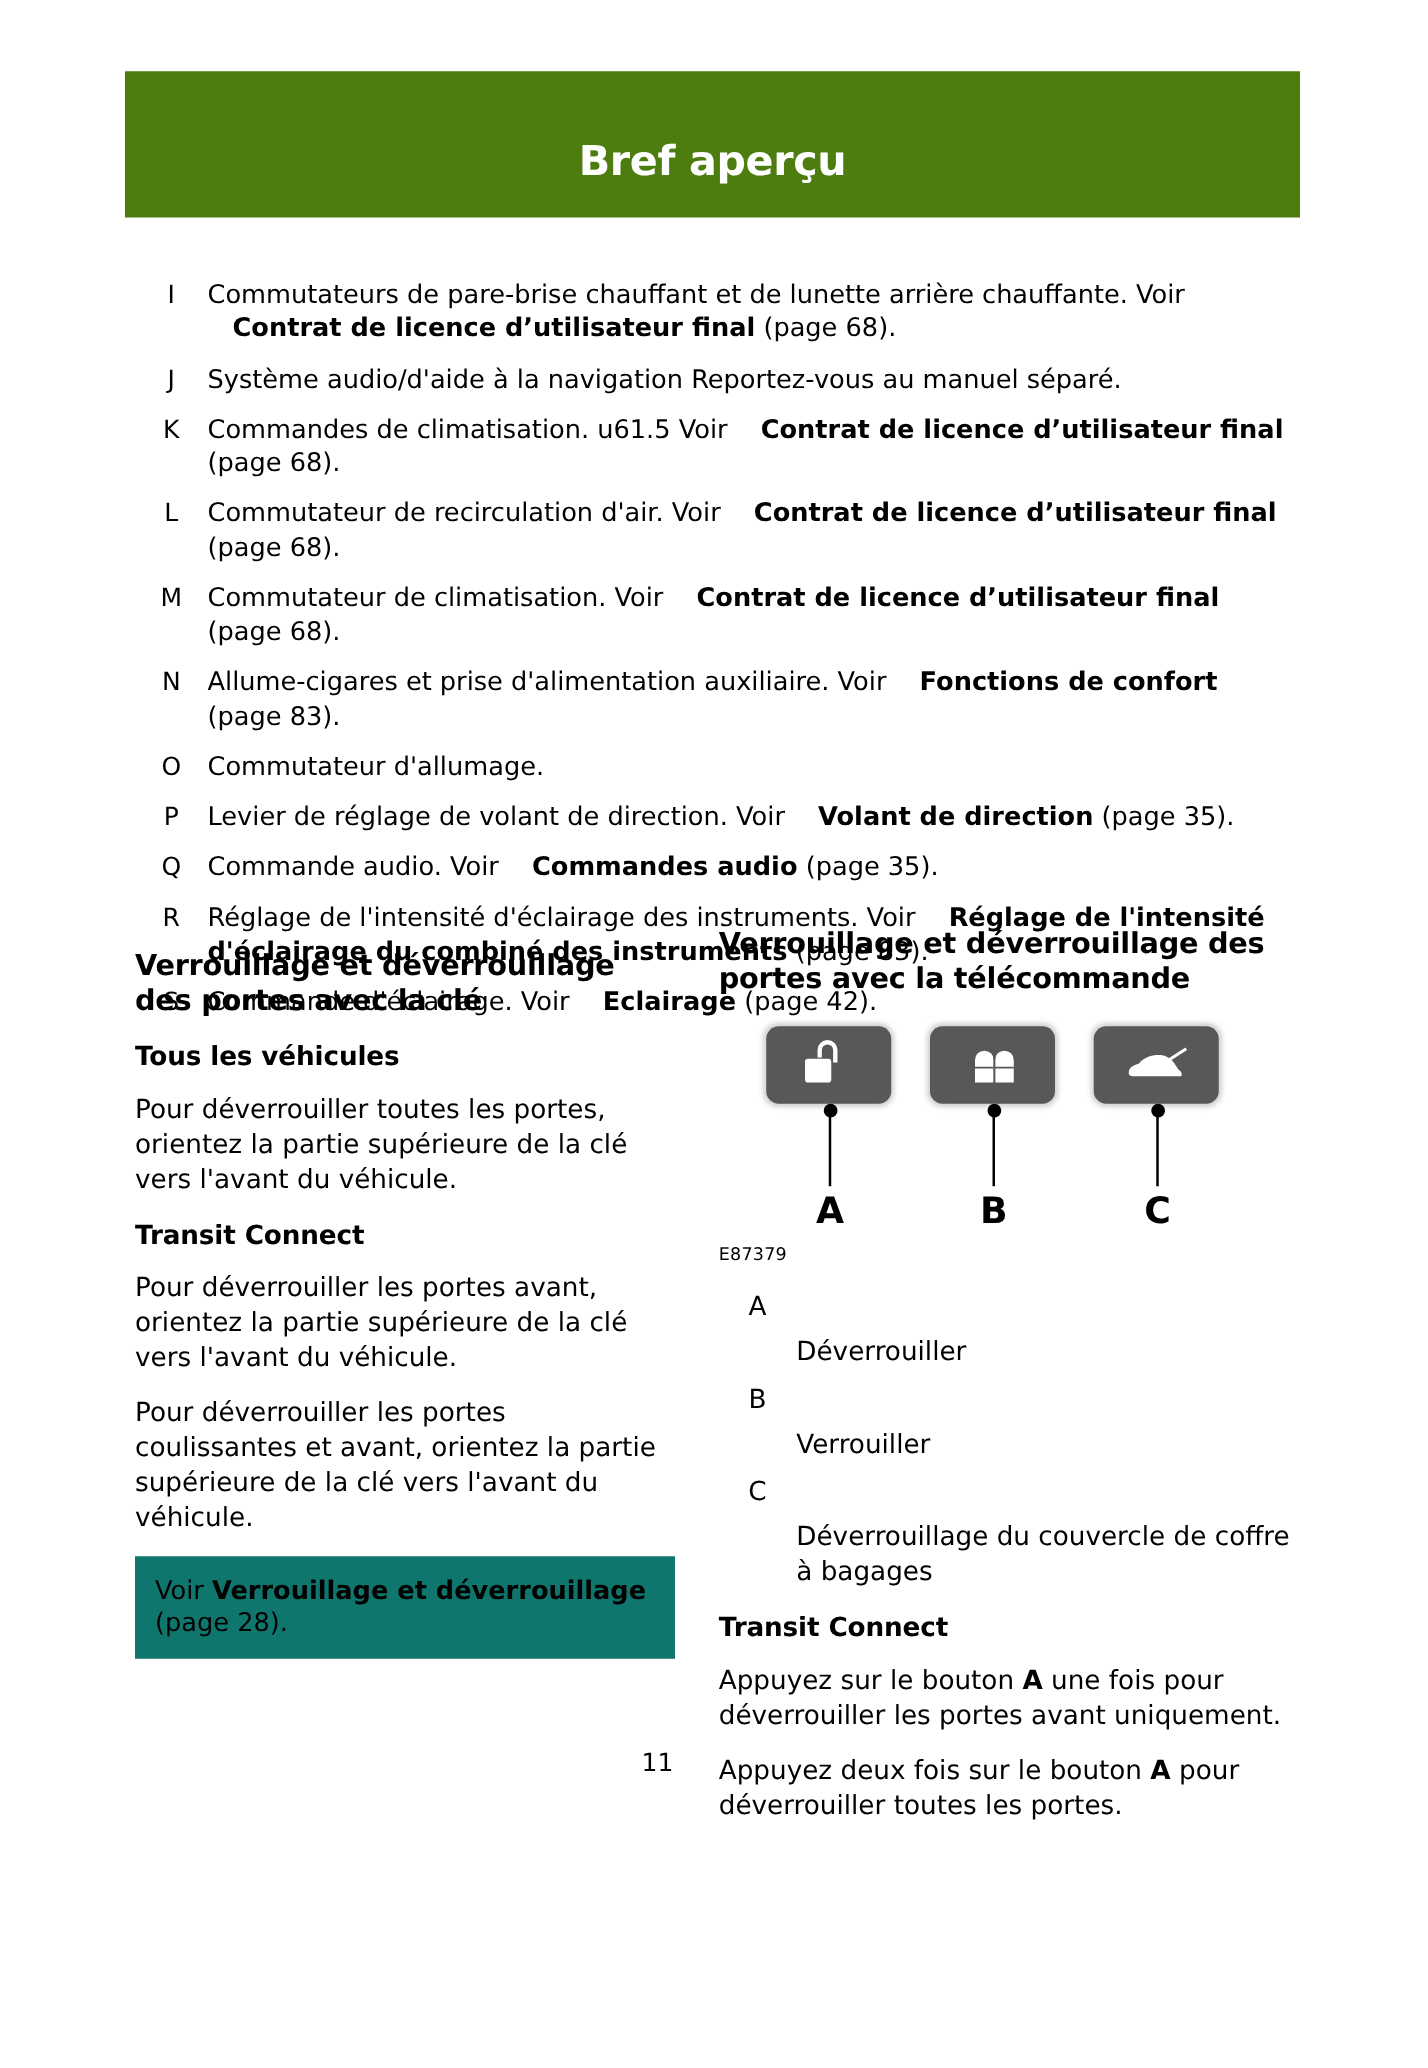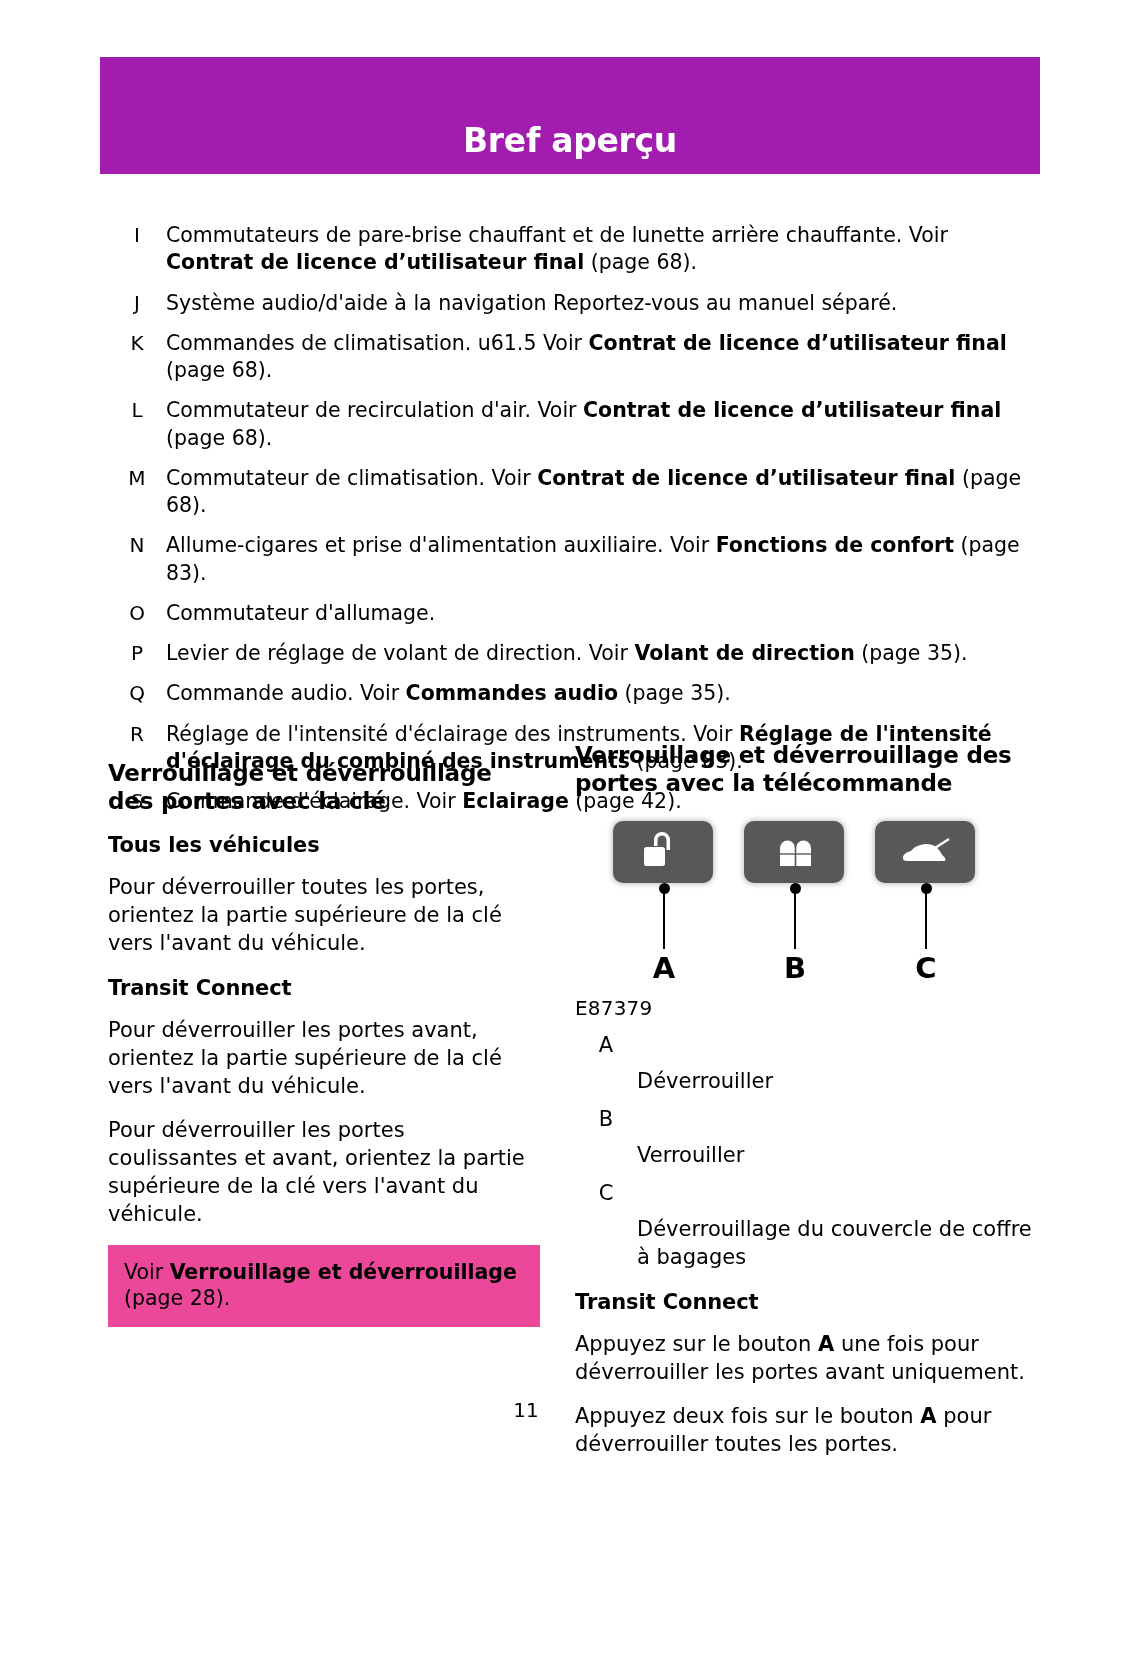--- a/index.html
+++ b/index.html
@@ -24,26 +24,26 @@
     height: 1654px;
   }
 
   
   .header-banner {
     position: absolute;
     left: 100px;
     top: 57px;
     width: 940px;
     height: 117px;
-    background: #a21caf;
+    background: #4d7c0f;
     display: flex;
     align-items: flex-end;
     justify-content: center;
     box-sizing: border-box;
-    padding-bottom: 14px;
+    padding-bottom: 26px;
   }
   .header-title {
     color: #ffffff;
     font-size: 33px;
     font-weight: bold;
     letter-spacing: -0.3px;
     font-family: "DejaVu Sans", "Liberation Sans", sans-serif;
   }
 
   
@@ -63,21 +63,21 @@
   .ref-key {
     width: 58px;
     flex: 0 0 58px;
     text-align: center;
     font-size: 20px;
   }
   .ref-text {
     flex: 1 1 auto;
     padding-right: 6px;
   }
-  .ref-text b { font-weight: bold; }
+  .ref-text b { font-weight: bold; margin-left: 20px; }
 
   
   .col-left {
     position: absolute;
     left: 108px;
     top: 760px;
     width: 432px;
   }
   .col-right {
     position: absolute;
@@ -101,21 +101,21 @@
     letter-spacing: -0.1px;
   }
   p.body-text {
     font-size: 21px;
     line-height: 1.33;
     margin: 16px 0 16px 0;
   }
   p.body-text b { font-weight: bold; }
 
   .note-box {
-    background: #ec4899;
+    background: #0f766e;
     padding: 14px 16px 16px 16px;
     margin-top: 4px;
     box-sizing: border-box;
   }
   .note-box .note-text {
     font-size: 20.5px;
     line-height: 1.28;
     margin: 0;
   }
   .note-box .note-text b { font-weight: bold; }
@@ -170,21 +170,21 @@
     transform: translateX(-50%);
   }
   .lbl-a { left: 89px; }
   .lbl-b { left: 220px; }
   .lbl-c { left: 351px; }
 
   .fig-code {
     position: absolute;
     left: 0px;
     top: 183px;
-    font-size: 20px;
+    font-size: 14px;
     letter-spacing: 0.2px;
   }
 
   
   .legend-list {
     margin-top: 4px;
   }
   .legend-row {
     display: flex;
     align-items: flex-start;

